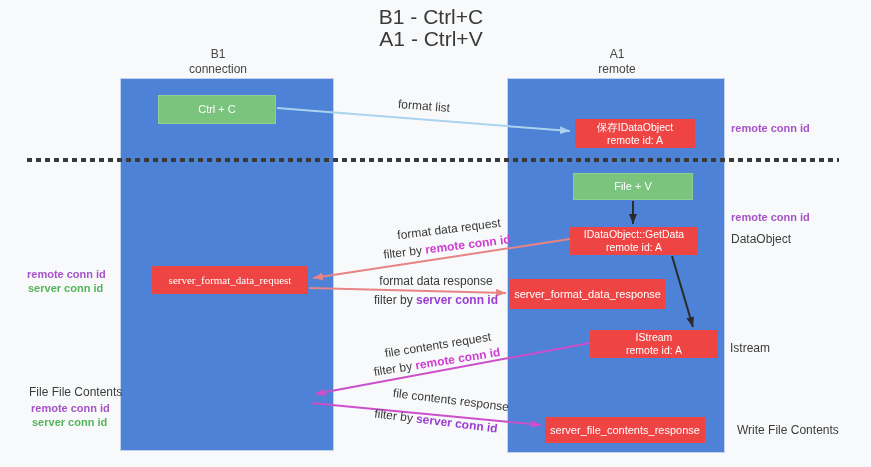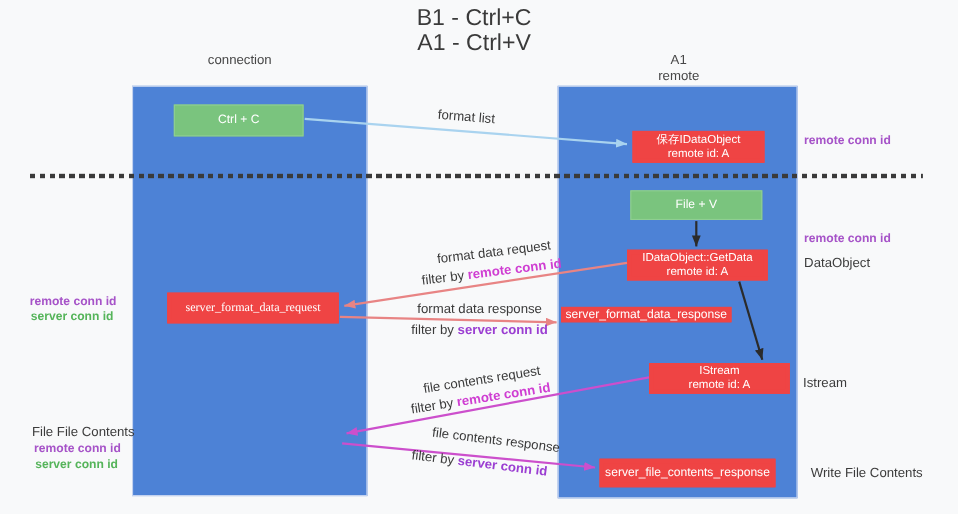--- a/index.html
+++ b/index.html
@@ -39,20 +39,21 @@
 <body>
 
 <div class="canvas">
 
   <div class="title">
     <div>B1 - Ctrl+C</div>
     <div>A1 - Ctrl+V</div>
   </div>
 
   <div class="lifeline-header lh-left">
+    <div>B1</div>
     <div>connection</div>
   </div>
   <div class="lifeline-header lh-right">
     <div>A1</div>
     <div>remote</div>
   </div>
 
   <div class="col col-left"></div>
   <div class="col col-right"></div>
 
@@ -71,21 +72,21 @@
 
   <div class="box orange small" style="left:570px;top:227px;width:128px;height:28px;">
     <span>IDataObject::GetData</span>
     <span>remote id: A</span>
   </div>
 
   <div class="box orange" style="left:152px;top:266px;width:156px;height:28px;font-family:Liberation Serif, serif;">
     <span>server_format_data_request</span>
   </div>
 
-  <div class="box orange" style="left:510px;top:279px;width:155px;height:14px;">
+  <div class="box orange" style="left:510px;top:279px;width:155px;height:30px;">
     <span>server_format_data_response</span>
   </div>
 
   <div class="box orange small" style="left:590px;top:330px;width:128px;height:28px;">
     <span>IStream</span>
     <span>remote id: A</span>
   </div>
 
 
   <div class="box orange" style="left:545px;top:417px;width:160px;height:26px;">

